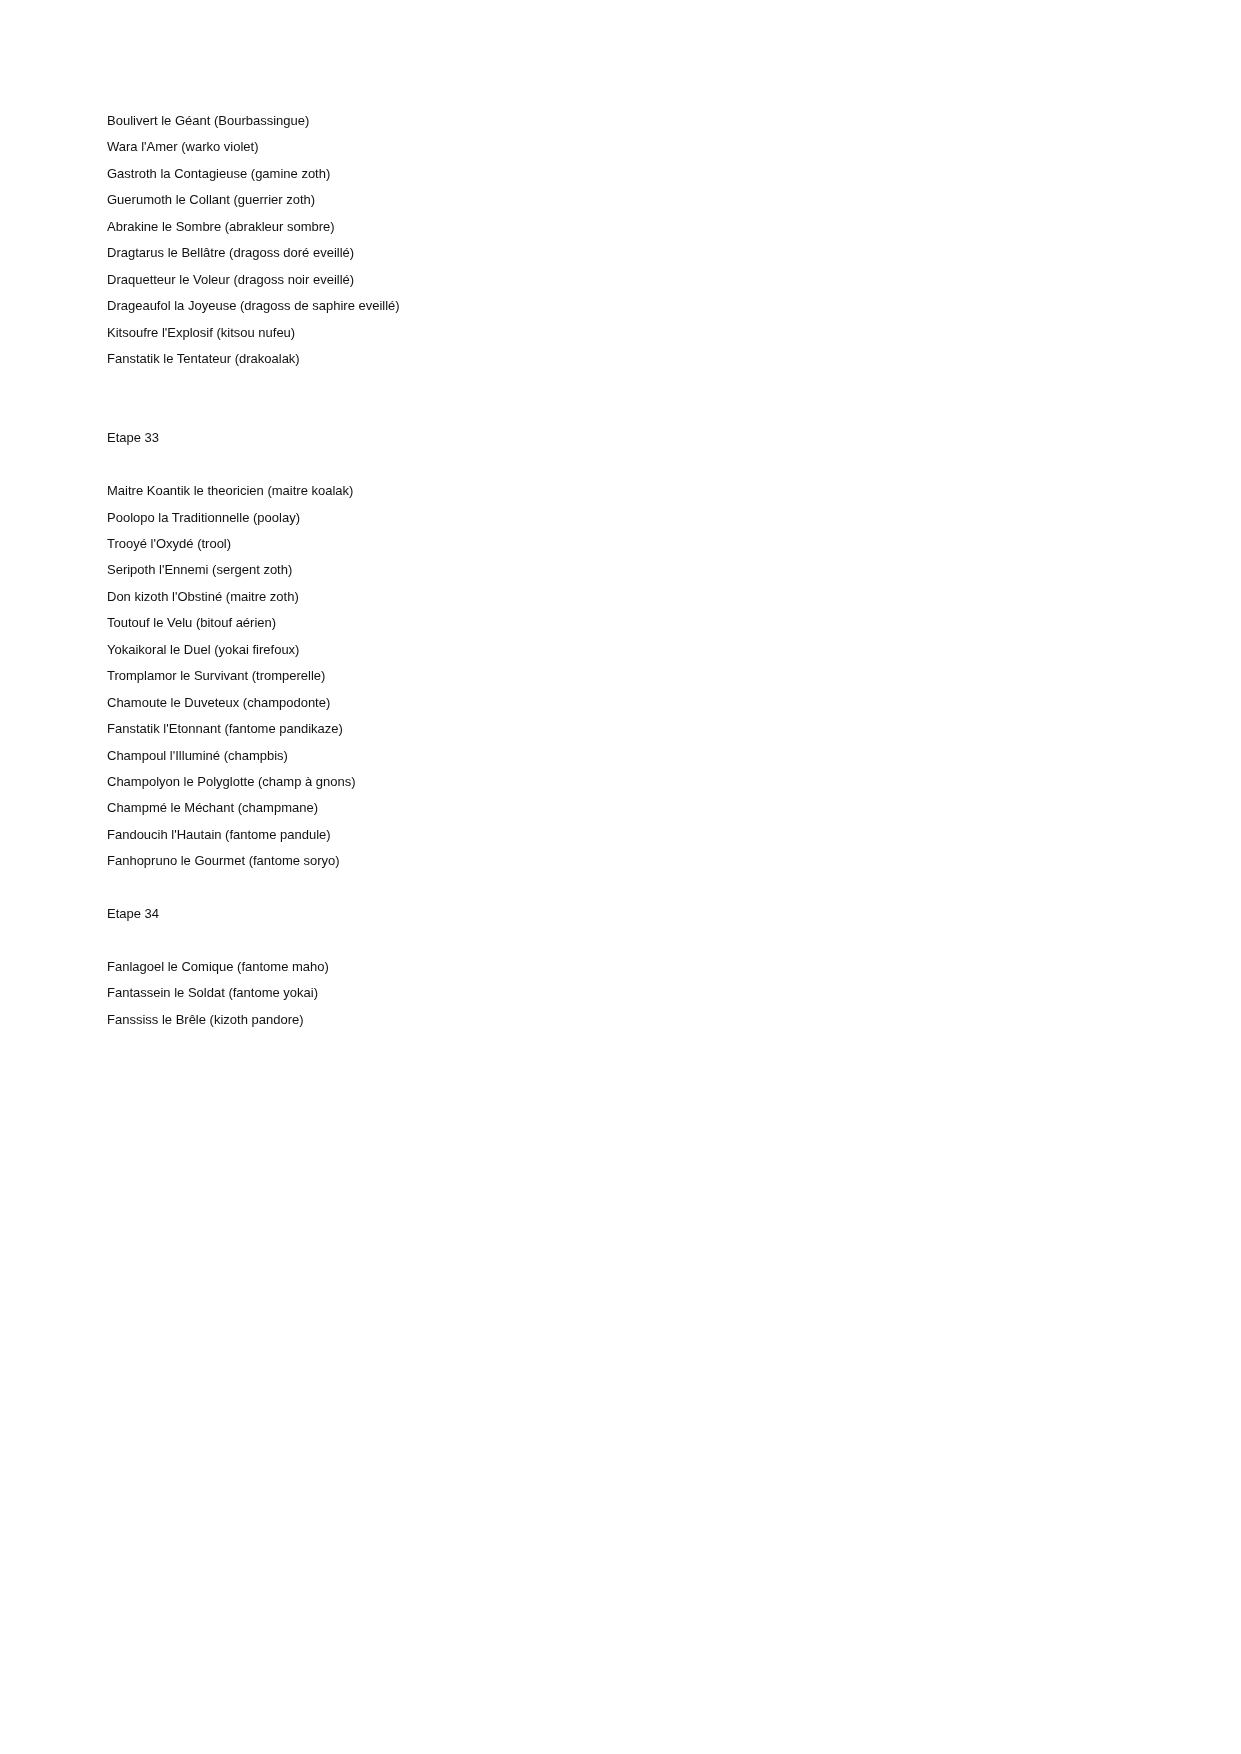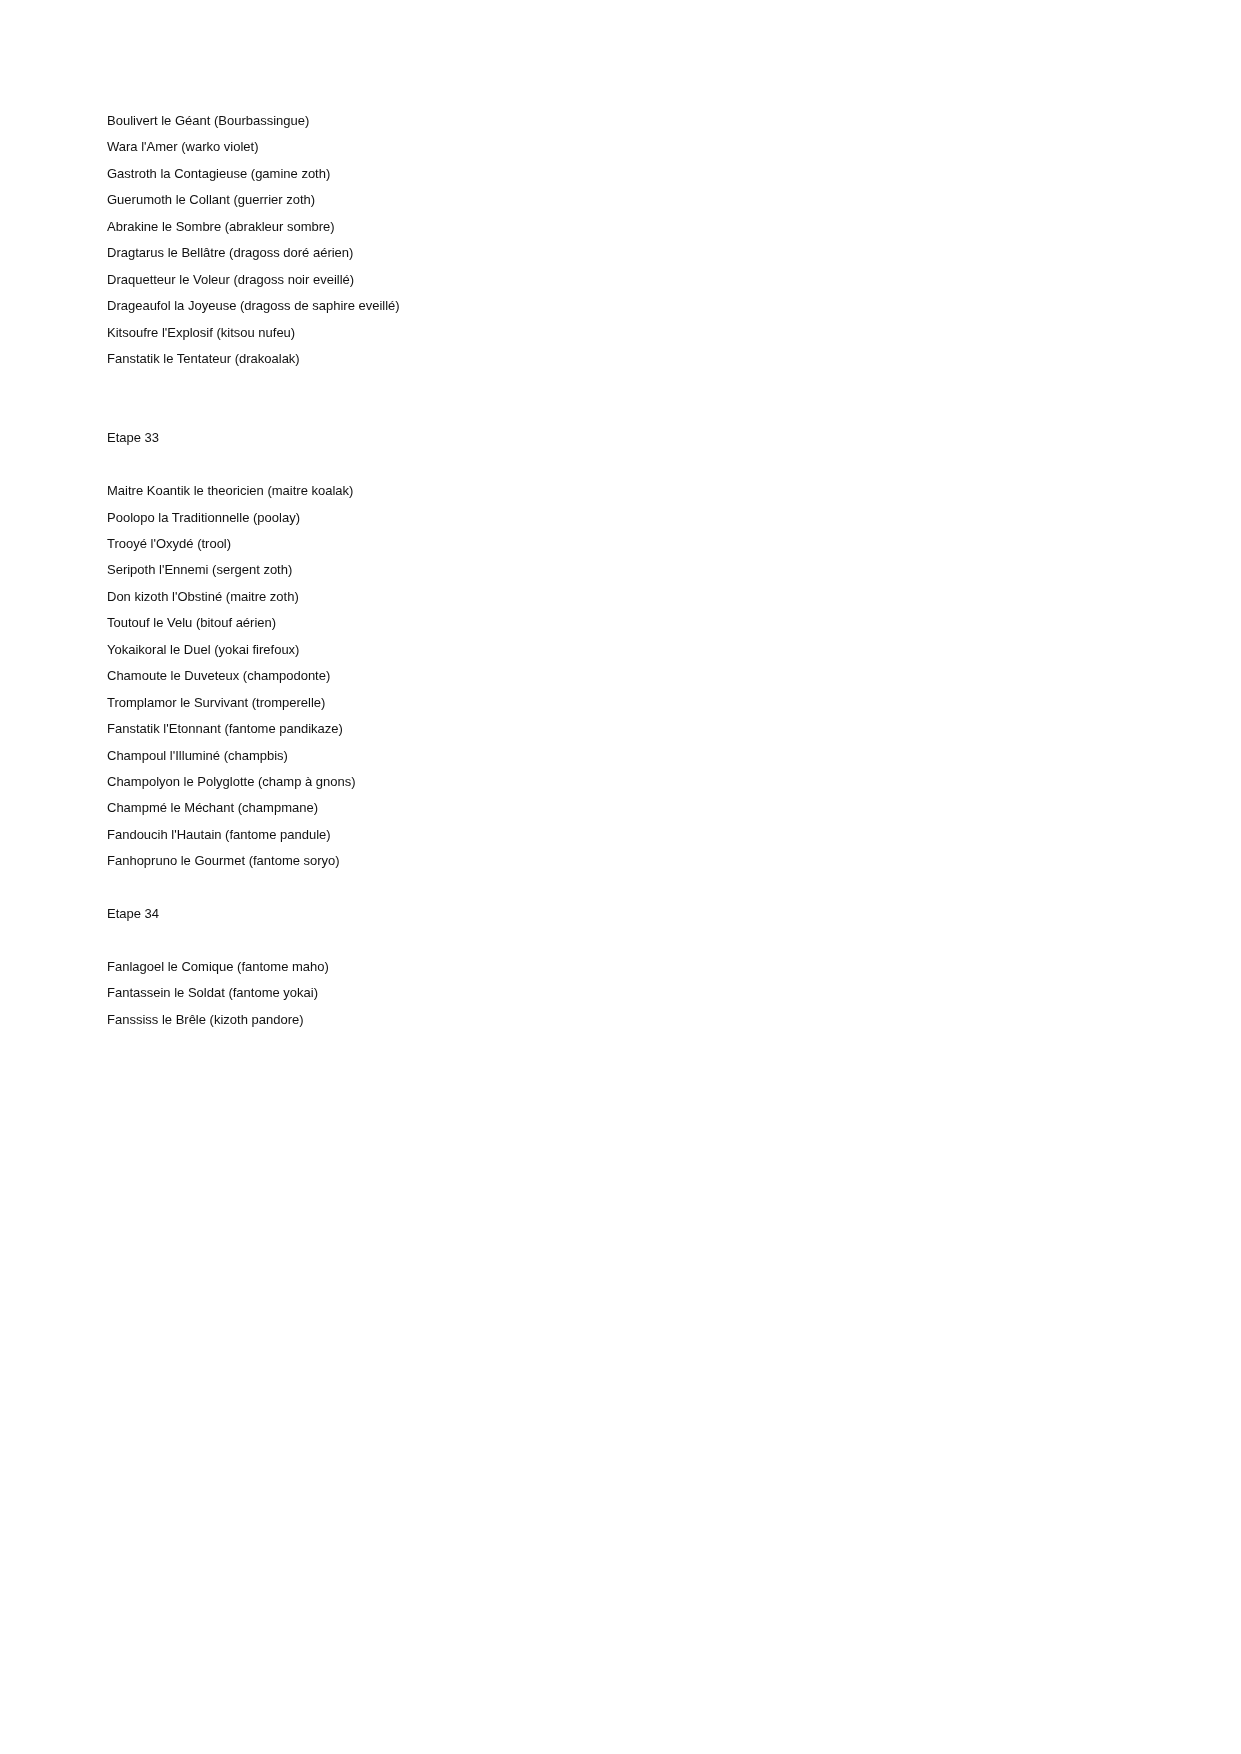--- a/index.html
+++ b/index.html
@@ -36,42 +36,42 @@
 </head>
 <body>
 
 <div class="page">
   <div>
     <span class="line">Boulivert le Géant (Bourbassingue)</span>
     <span class="line">Wara l'Amer (warko violet)</span>
     <span class="line">Gastroth la Contagieuse (gamine zoth)</span>
     <span class="line">Guerumoth le Collant (guerrier zoth)</span>
     <span class="line">Abrakine le Sombre (abrakleur sombre)</span>
-    <span class="line">Dragtarus le Bellâtre (dragoss doré aérien)</span>
+    <span class="line">Dragtarus le Bellâtre (dragoss doré eveillé)</span>
     <span class="line">Draquetteur le Voleur (dragoss noir eveillé)</span>
     <span class="line">Drageaufol la Joyeuse (dragoss de saphire eveillé)</span>
     <span class="line">Kitsoufre l'Explosif (kitsou nufeu)</span>
     <span class="line">Fanstatik le Tentateur (drakoalak)</span>
   </div>
 
   <span class="blank"></span>
   <span class="blank"></span>
 
   <div>
     <span class="line">Etape 33</span>
     <span class="blank"></span>
     <span class="line">Maitre Koantik le theoricien (maitre koalak)</span>
     <span class="line">Poolopo la Traditionnelle (poolay)</span>
     <span class="line">Trooyé l'Oxydé (trool)</span>
     <span class="line">Seripoth l'Ennemi (sergent zoth)</span>
     <span class="line">Don kizoth l'Obstiné (maitre zoth)</span>
     <span class="line">Toutouf le Velu (bitouf aérien)</span>
     <span class="line">Yokaikoral le Duel (yokai firefoux)</span>
+    <span class="line">Tromplamor le Survivant (tromperelle)</span>
     <span class="line">Chamoute le Duveteux (champodonte)</span>
-    <span class="line">Tromplamor le Survivant (tromperelle)</span>
     <span class="line">Fanstatik l'Etonnant (fantome pandikaze)</span>
     <span class="line">Champoul l'Illuminé (champbis)</span>
     <span class="line">Champolyon le Polyglotte (champ à gnons)</span>
     <span class="line">Champmé le Méchant (champmane)</span>
     <span class="line">Fandoucih l'Hautain (fantome pandule)</span>
     <span class="line">Fanhopruno le Gourmet (fantome soryo)</span>
   </div>
 
   <span class="blank"></span>
 

